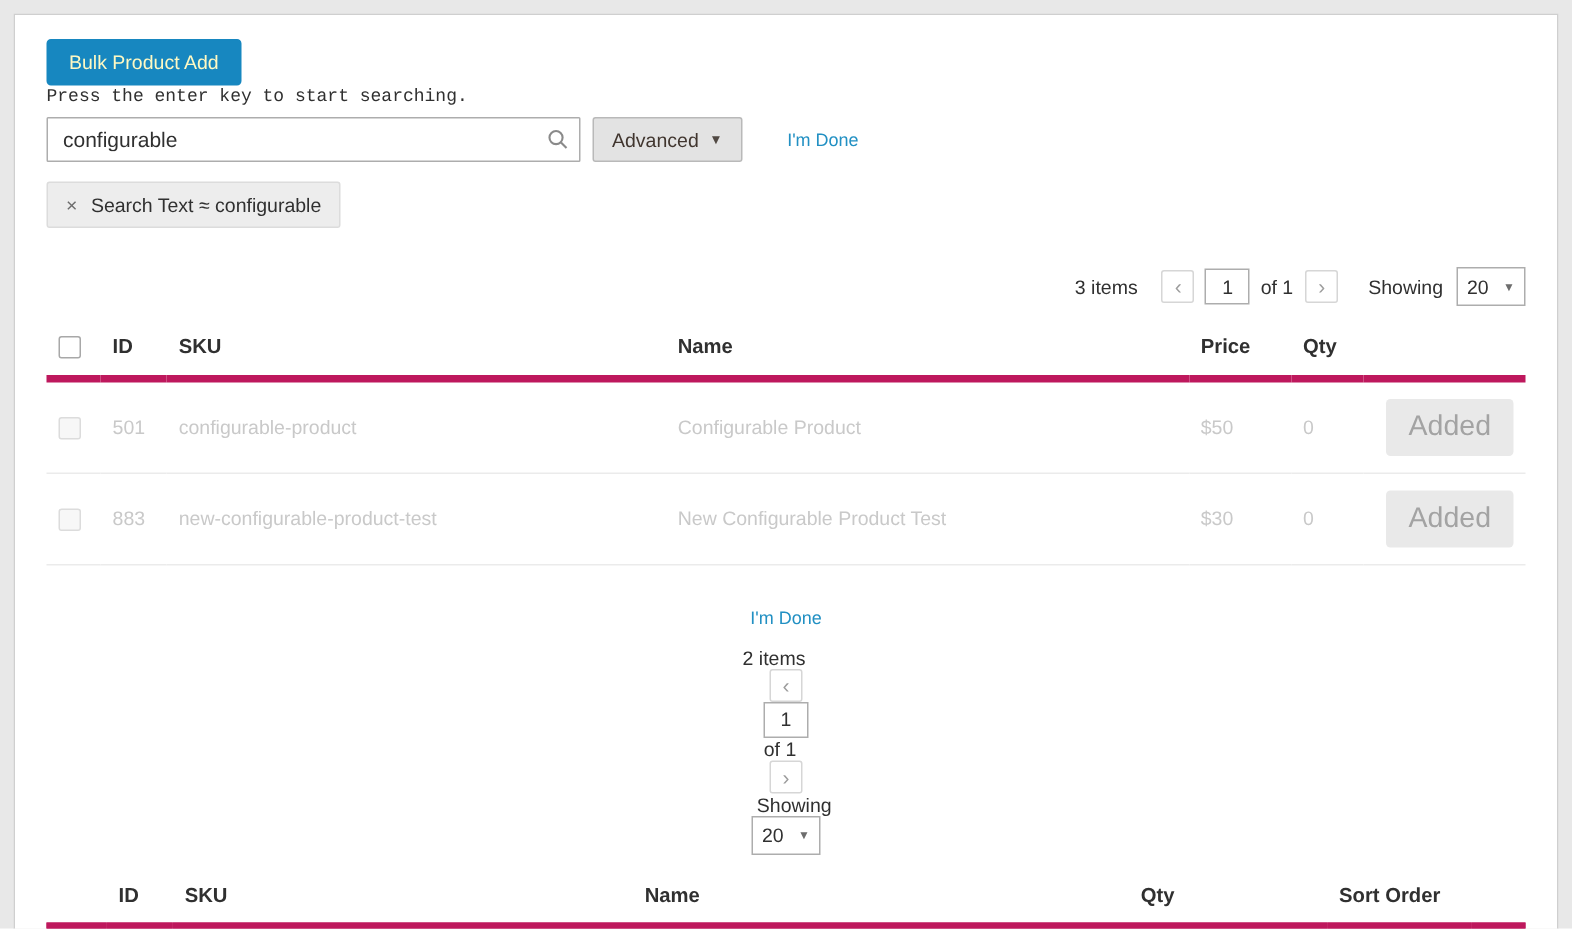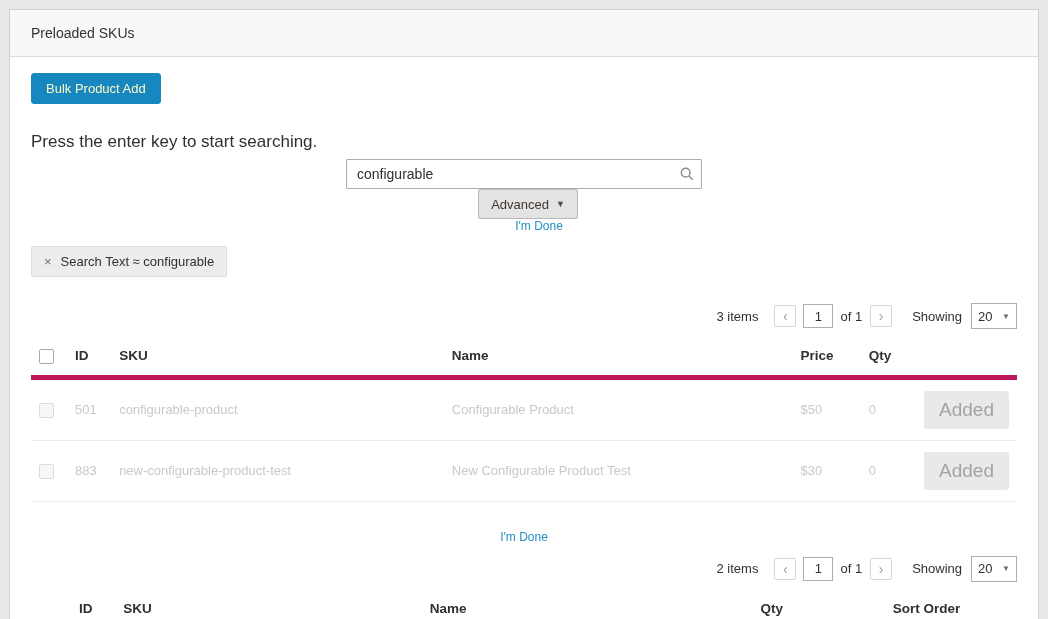--- a/index.html
+++ b/index.html
@@ -14,23 +14,23 @@
     background:#f8f8f8; border-bottom:1px solid #dcdcdc;
     padding:15px 21px; font-size:14px; color:#333;
   }
   .panel-body { padding:16px 21px 20px; }
 
   .btn-primary {
     background:var(--primary,#1787c0); color:#fef9c3; border:1px solid var(--primary,#1787c0);
     font-size:13px; padding:7px 14px; border-radius:3px; cursor:pointer;
     font-family:inherit;
   }
-  .hint { margin:28px 0 7px; font-size:17px; }
-
-  .search-row { display:flex; align-items:center;flex-direction:column; }
+  .hint { margin:0 0 7px; font-size:12px;font-family:Liberation Mono, monospace; }
+
+  .search-row { display:flex; align-items:center; }
   .search-box { position:relative; width:356px; }
   .search-box input {
     width:100%; height:30px; border:1px solid #adadad; border-radius:1px;
     padding:4px 30px 4px 10px; font-size:14px; font-family:inherit; color:#303030;
   }
   .search-icon { position:absolute; right:8px; top:8px; width:14px; height:14px; }
   .btn-secondary {
     margin-left:8px; background:#e3e3e3; border:1px solid #b9b9b9; color:#41362f;
     font-size:13px; padding:12px 12px; border-radius:2px; cursor:pointer;
     display:inline-flex; align-items:center; gap:7px; font-family:inherit; height:30px;
@@ -96,23 +96,20 @@
   .num-input {
     width:78px; height:27px; border:1px solid #adadad; padding:4px 8px;
     font-size:13px; font-family:inherit; color:#303030;
   }
   .gear { color:#4a8fae; font-size:16px; cursor:pointer; line-height:1; }
 </style>
 </head>
 <body>
 
 <div class="panel">
-  <div class="panel-header">
-    <span>Preloaded SKUs</span>
-  </div>
   <div class="panel-body">
 
     <button class="btn-primary">Bulk Product Add</button>
 
     <div class="hint">Press the enter key to start searching.</div>
 
     <div class="search-row">
       <div class="search-box">
         <input type="text" value="configurable" style="">
         <svg class="search-icon" viewBox="0 0 16 16">
@@ -188,21 +185,21 @@
           <td class="cell-action"><button class="btn-added">Added</button></td>
         </tr>
       </tbody>
     </table>
 
     <div class="center-link">
       <a class="link">I'm Done</a>
     </div>
 
     
-    <div class="grid-toolbar" style="margin-top:12px;">
+    <div class="grid-toolbar" style="margin-top:12px;flex-direction:column;">
       <span class="count">2 items</span>
       <button class="pager-btn">‹</button>
       <input class="page-input" value="1" style="">
       <span class="of-label">of 1</span>
       <button class="pager-btn">›</button>
       <span class="show-label">Showing</span>
       <div class="select-box">
         <span>20</span>
         <span class="caret">▼</span>
       </div>

